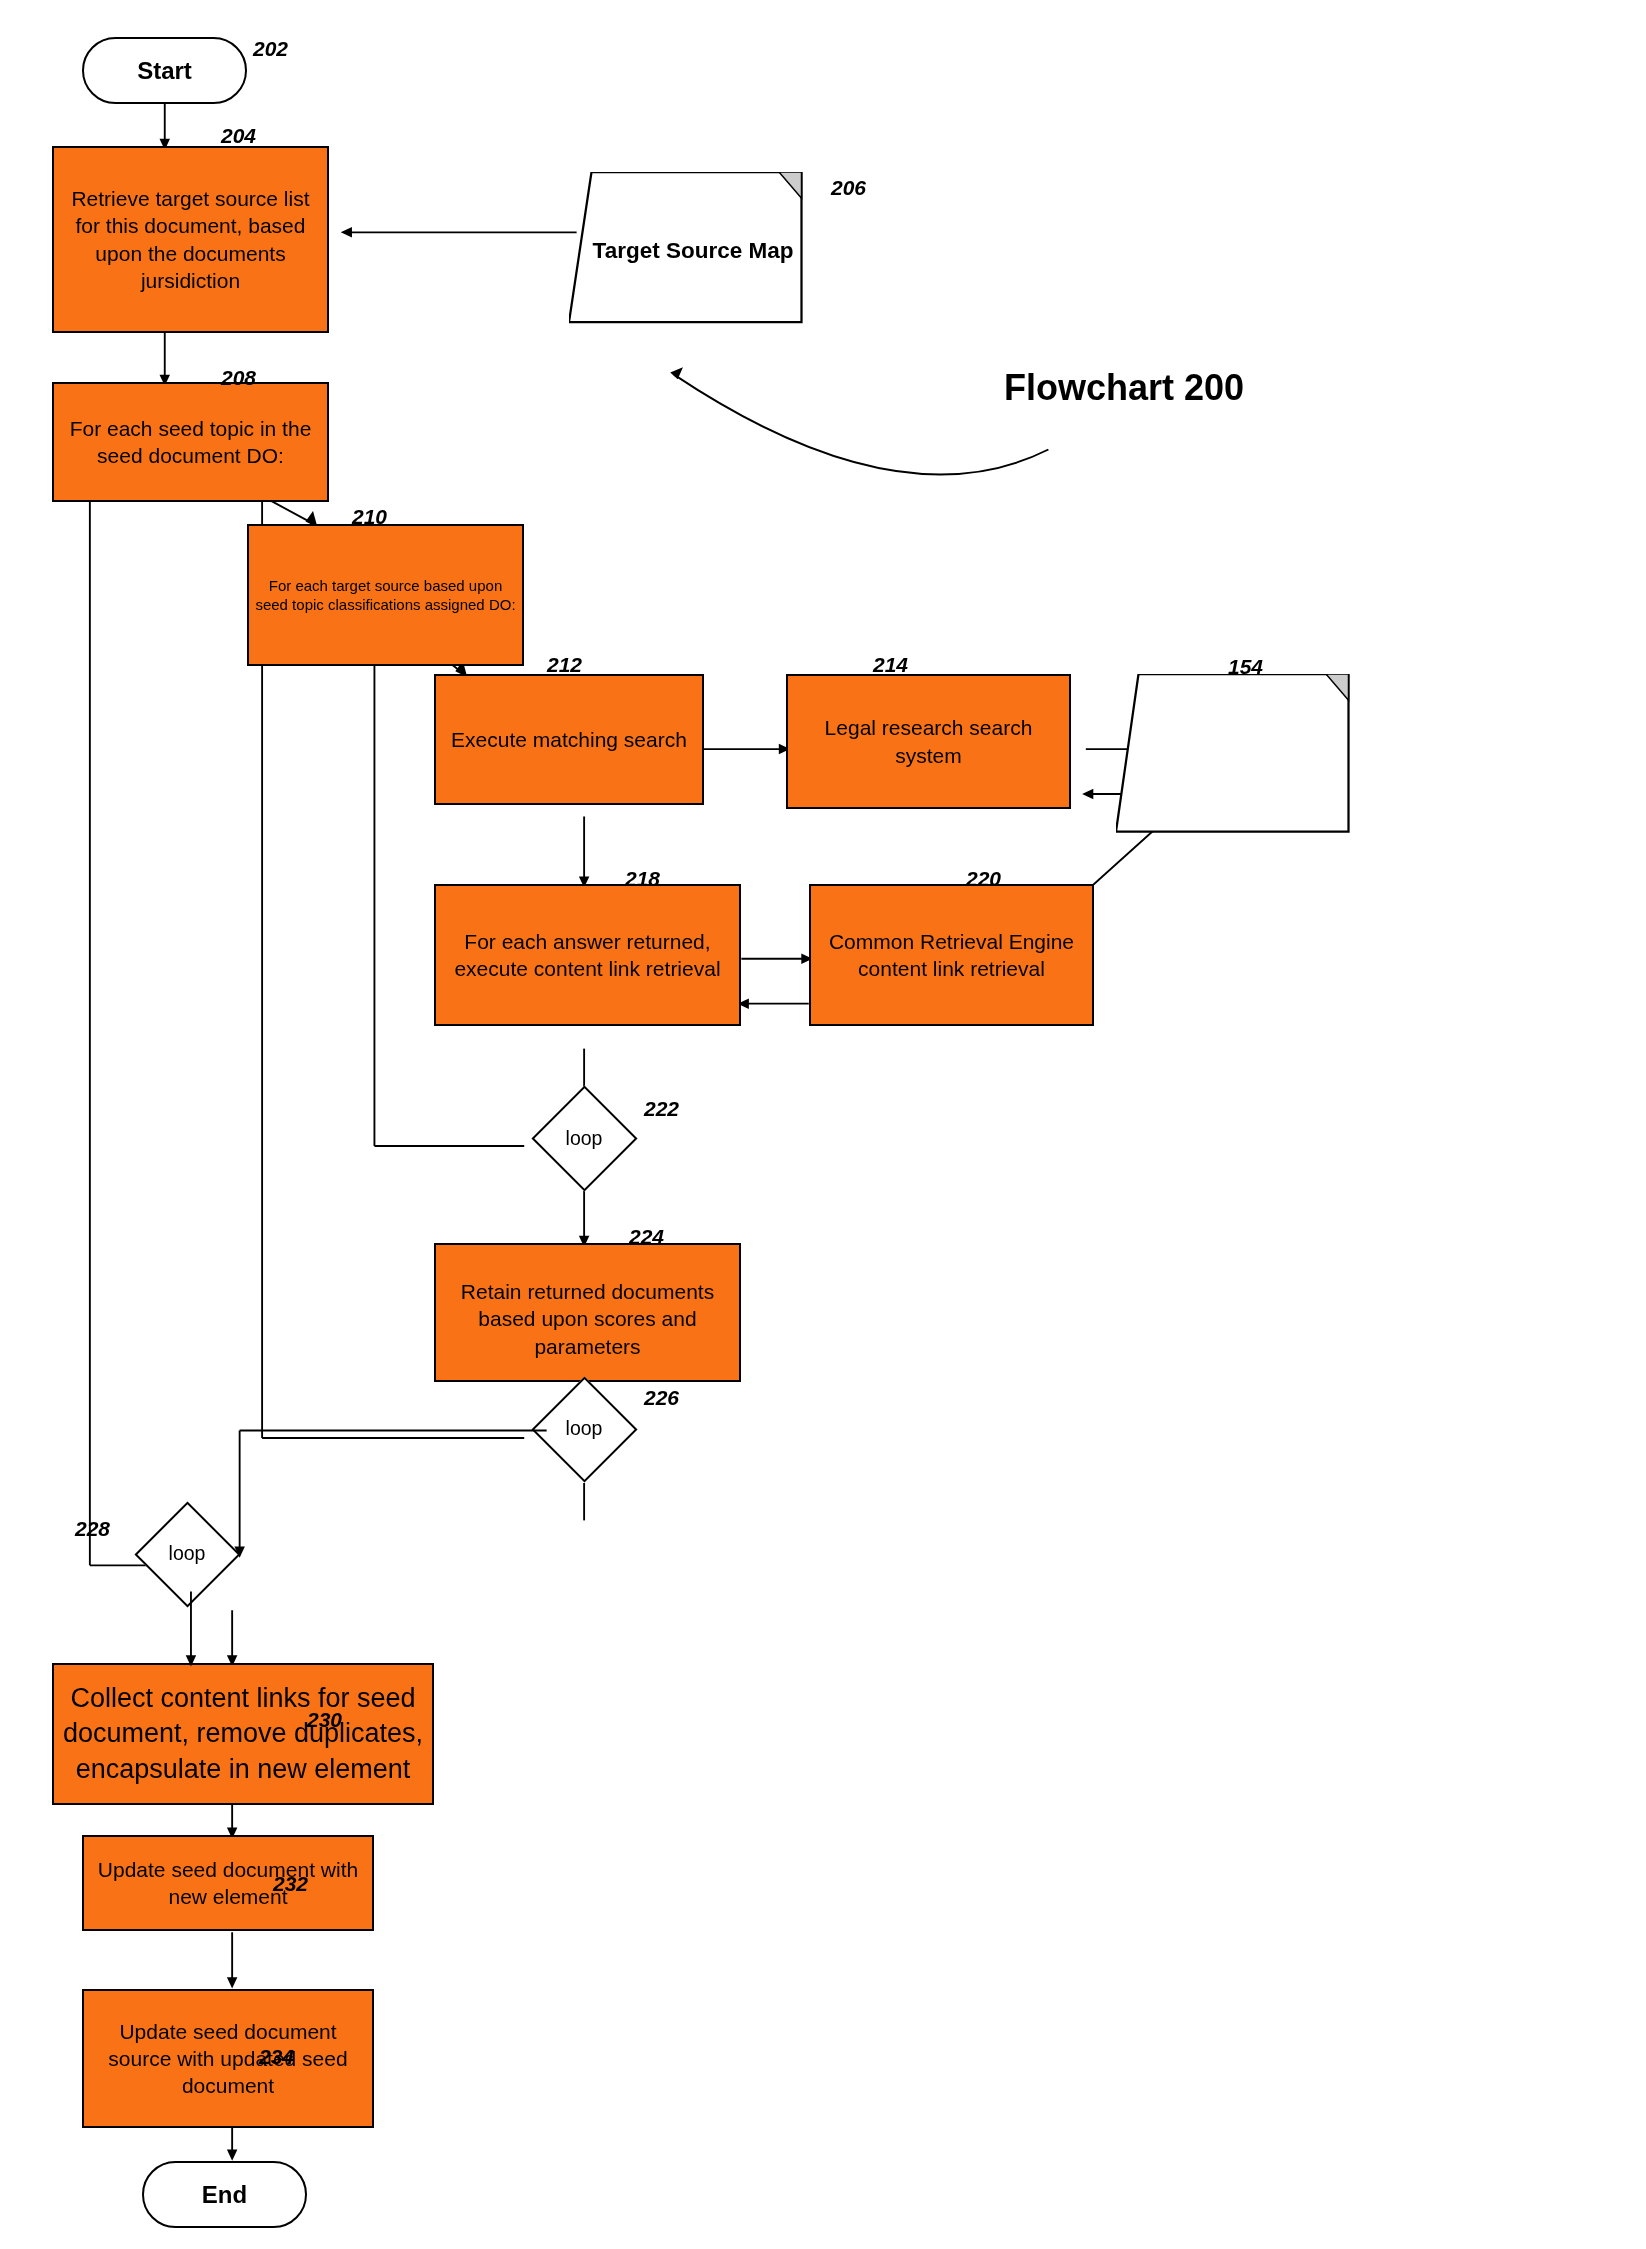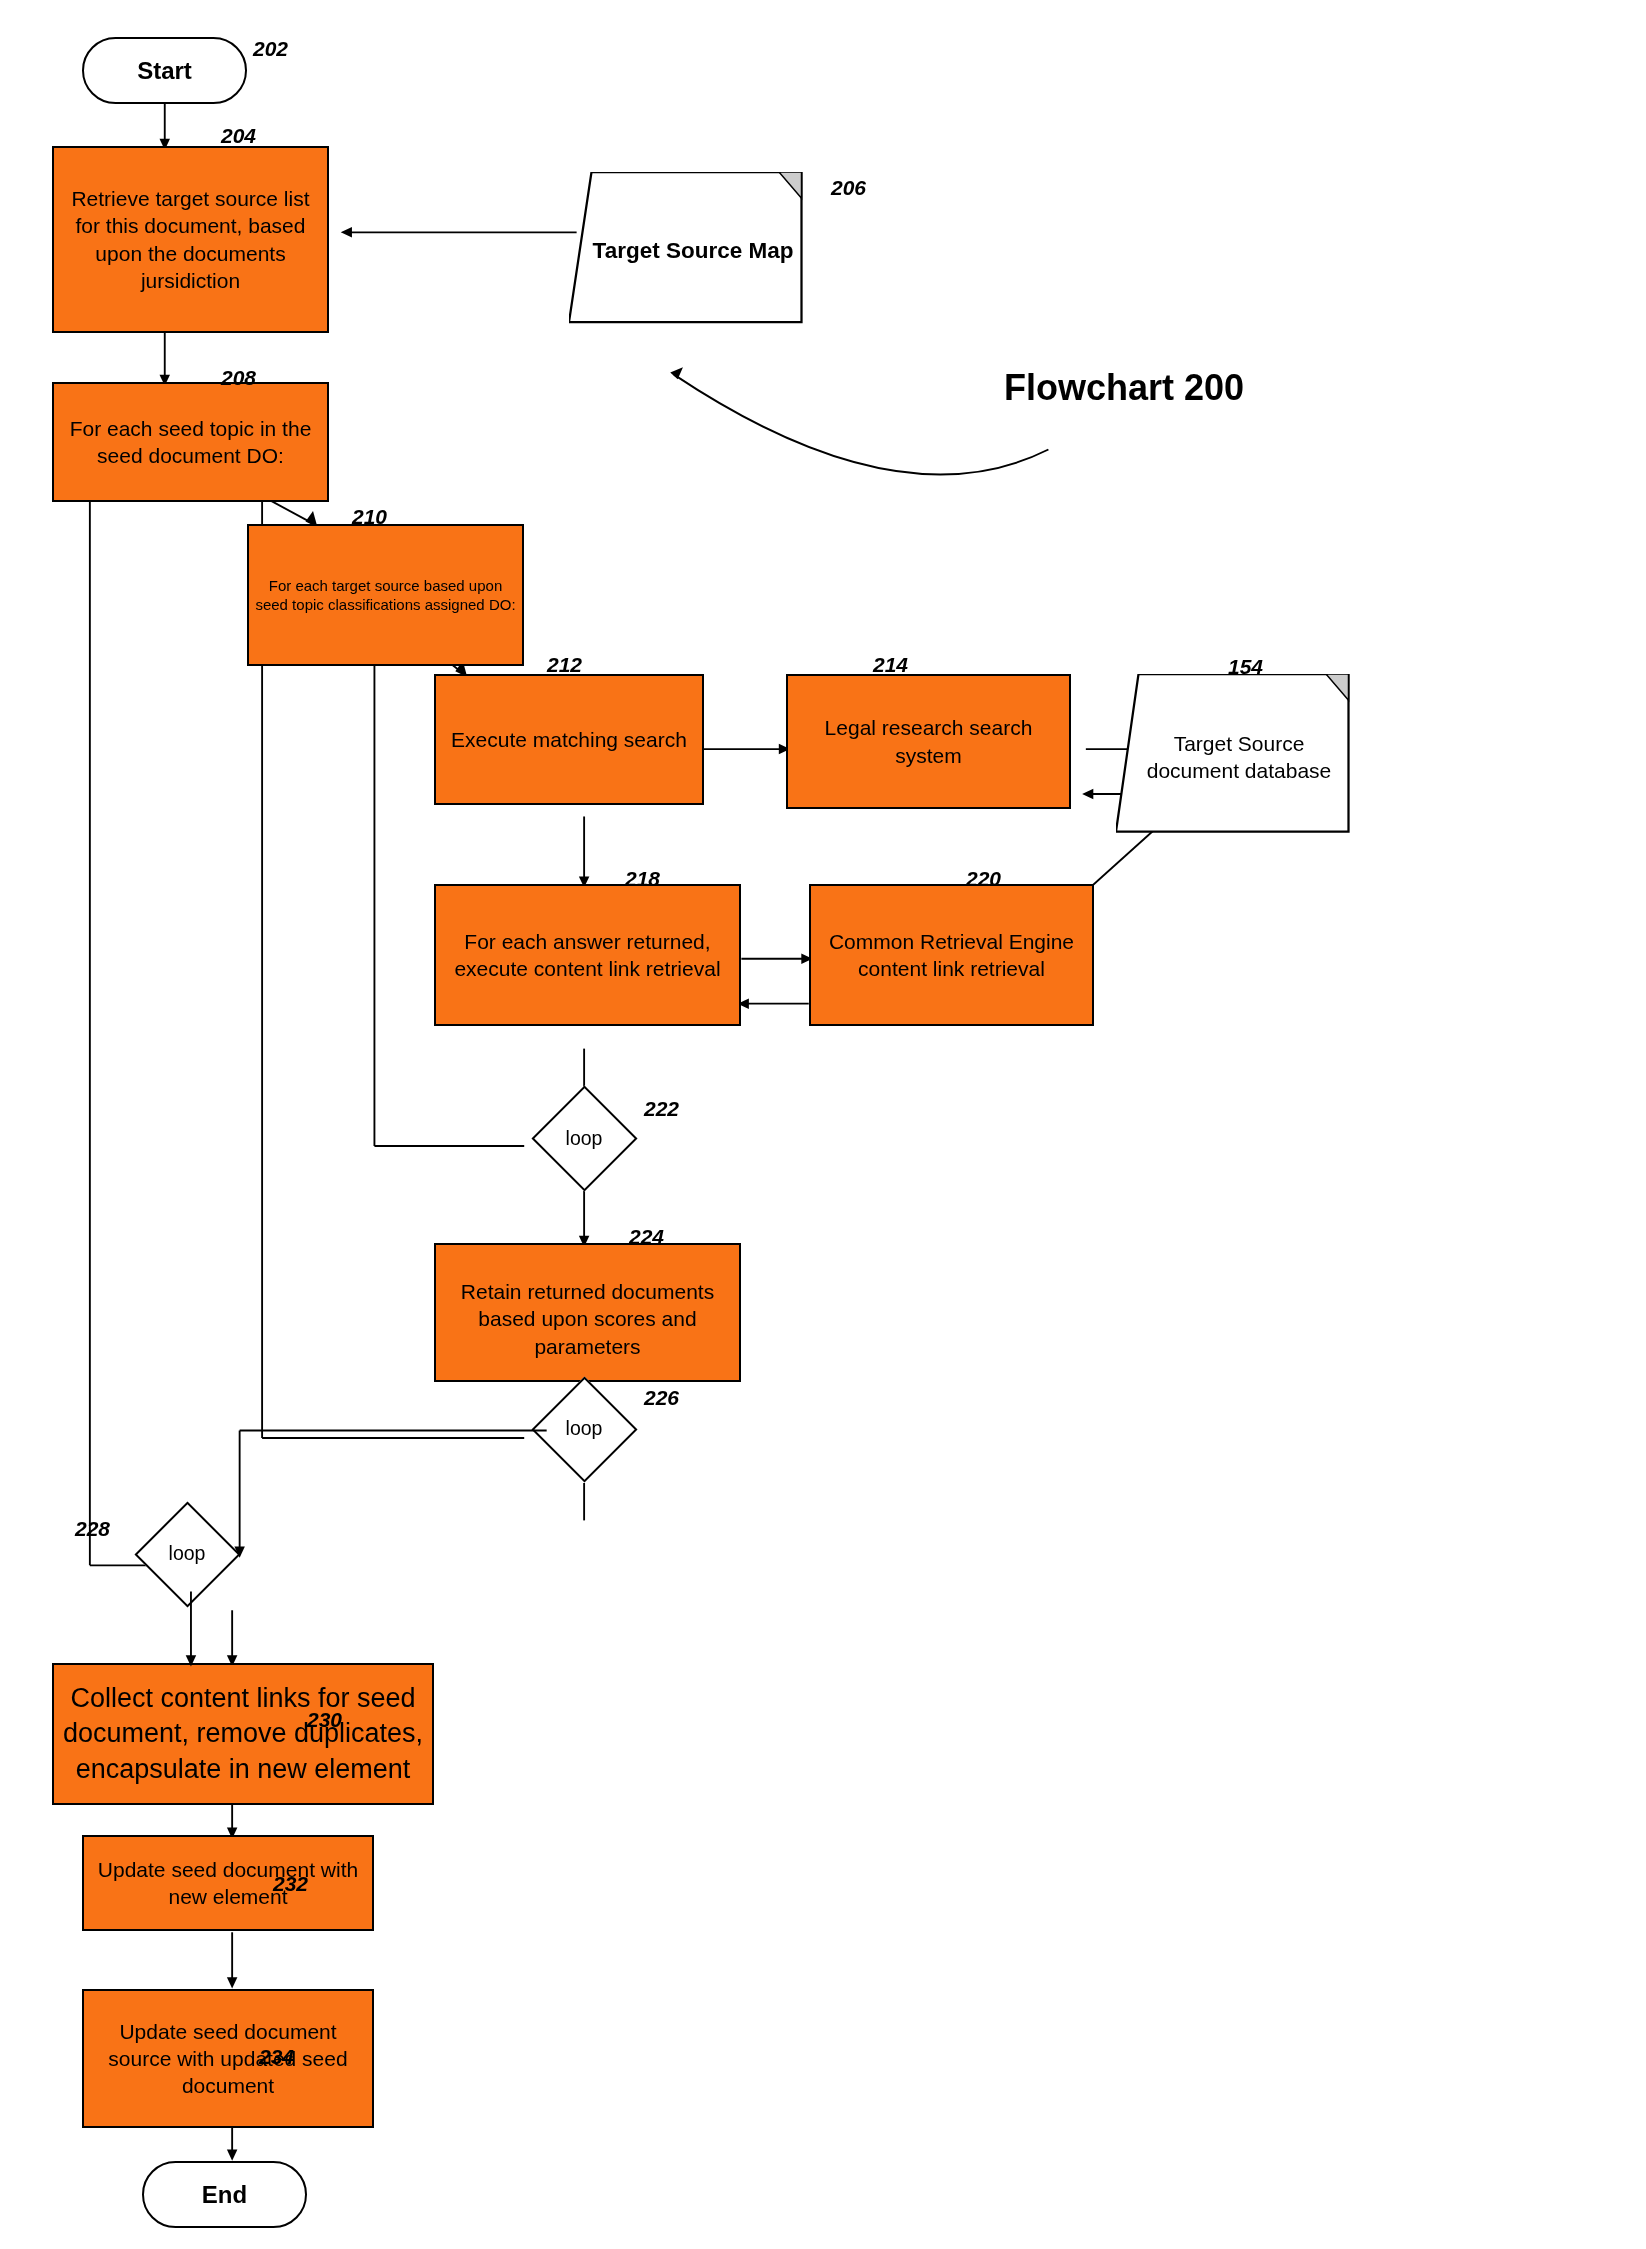--- a/index.html
+++ b/index.html
@@ -165,23 +165,20 @@
 
   <div class="node rect" style="left:786px; top:674px; width:285px; height:135px;">
     <span style="font-size:21px; padding:6px;">Legal research search system</span>
   </div>
   <div class="label-num" style="left:873px; top:653px;">214</div>
 
   <svg style="position:absolute; left:1116px; top:674px; width:255px; height:180px;" viewBox="0 0 340 240" width="255" height="180">
     <polygon points="30,0 310,0 310,210 0,210" fill="#fff" stroke="#000" stroke-width="3"></polygon>
     <polygon points="280,0 310,0 310,35" fill="#ccc" stroke="#000" stroke-width="2"></polygon>
   </svg>
-  <div class="node" style="left:1123px; top:682px; width:232px; height:150px; font-size:21px;">
-    <span style="padding:6px;">Target Source document database</span>
-  </div>
   <div class="label-num" style="left:1228px; top:655px;">154</div>
 
   <div class="node rect" style="left:434px; top:884px; width:307px; height:142px;">
     <span style="font-size:21px; padding:6px;">For each answer returned, execute content link retrieval</span>
   </div>
   <div class="label-num" style="left:625px; top:867px;">218</div>
 
   <div class="node rect" style="left:809px; top:884px; width:285px; height:142px;">
     <span style="font-size:21px; padding:6px;">Common Retrieval Engine content link retrieval</span>
   </div>

